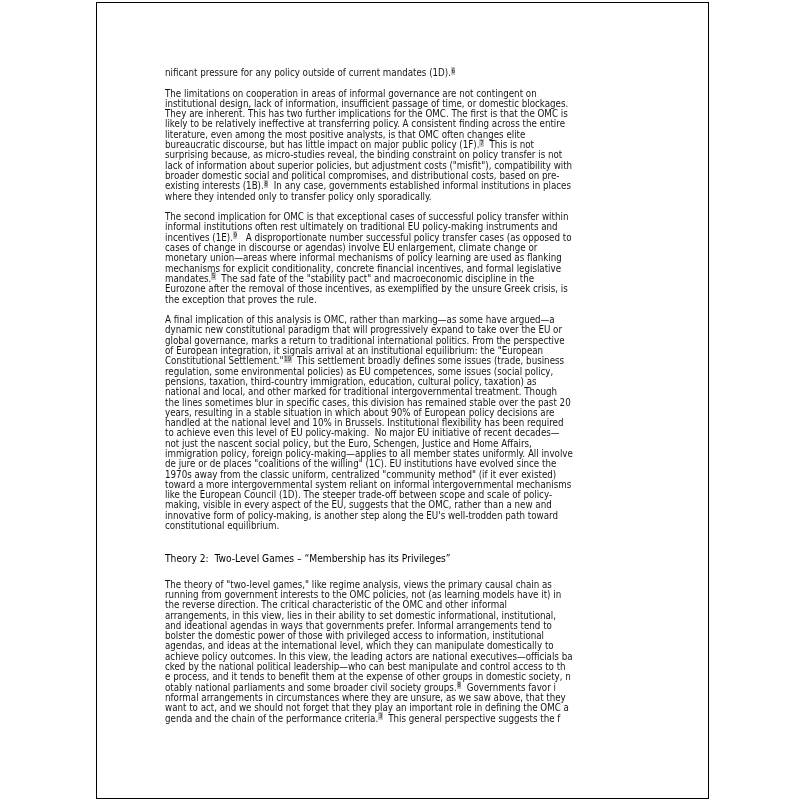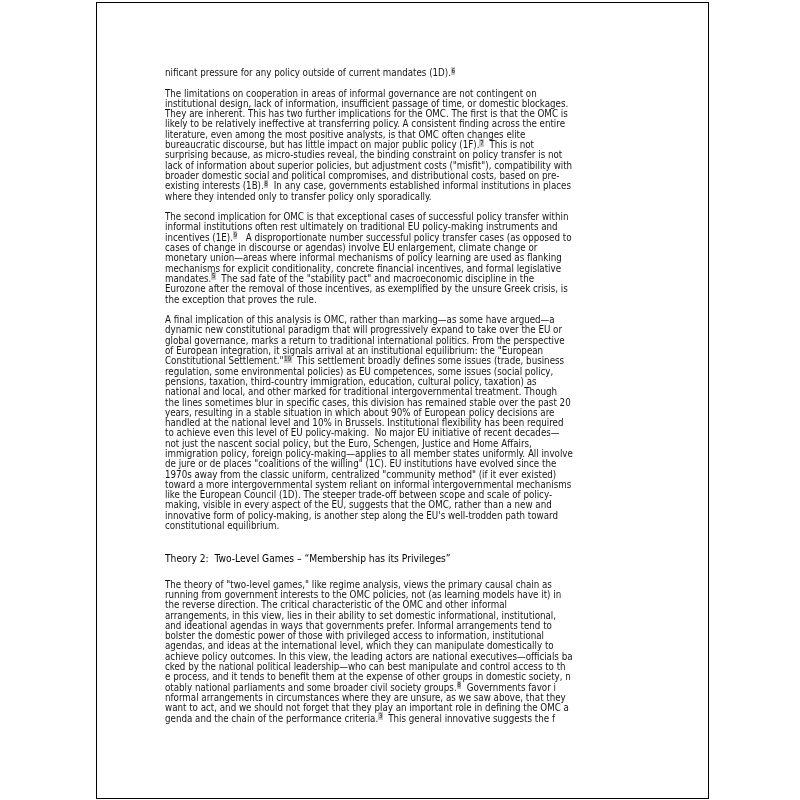--- a/index.html
+++ b/index.html
@@ -112,15 +112,15 @@
 arrangements, in this view, lies in their ability to set domestic informational, institutional,
 and ideational agendas in ways that governments prefer. Informal arrangements tend to
 bolster the domestic power of those with privileged access to information, institutional
 agendas, and ideas at the international level, which they can manipulate domestically to
 achieve policy outcomes. In this view, the leading actors are national executives—officials ba
 cked by the national political leadership—who can best manipulate and control access to th
 e process, and it tends to benefit them at the expense of other groups in domestic society, n
 otably national parliaments and some broader civil society groups.</span><span class="fn">8</span><span>  Governments favor i
 nformal arrangements in circumstances where they are unsure, as we saw above, that they
 want to act, and we should not forget that they play an important role in defining the OMC a
-genda and the chain of the performance criteria.</span><span class="fn">3</span><span>  This general innovative suggests the f</span></div>
+genda and the chain of the performance criteria.</span><span class="fn">3</span><span>  This general perspective suggests the f</span></div>
     </div>
 </div>
 
 </body></html>

